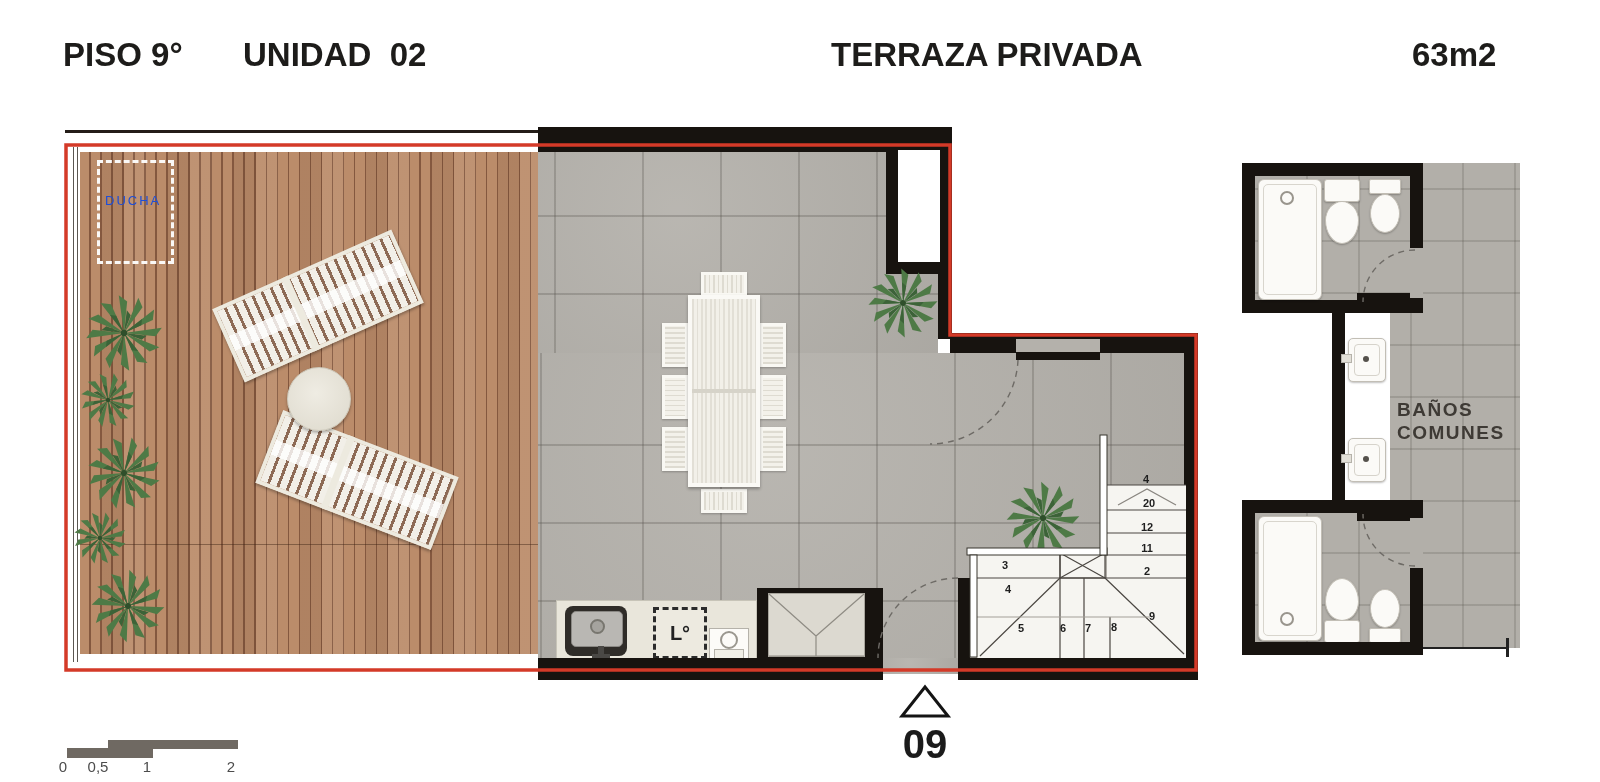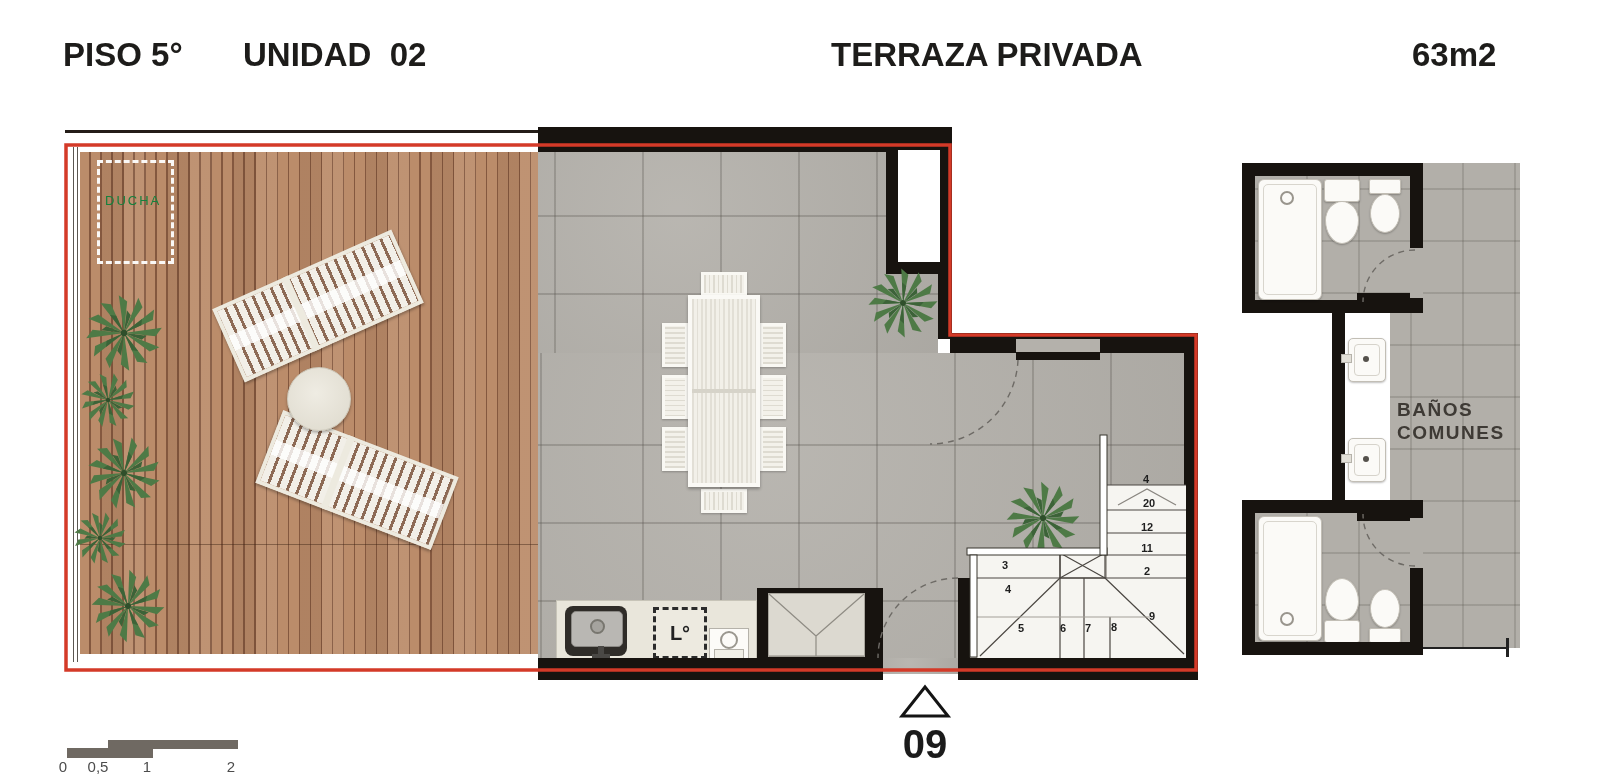--- a/index.html
+++ b/index.html
@@ -41,35 +41,35 @@
   
   .stair-no{position:absolute;transform:translate(-50%,-50%);font-size:11px;font-weight:bold;color:#1f1f1f;}
   .scale-lab{position:absolute;top:758px;transform:translateX(-50%);font-size:15px;color:#4c4c4c;}
   .fixture{background:#fbfaf7;border:1px solid #c2beb5;box-shadow:0 1px 2px rgba(0,0,0,0.25);}
 </style>
 </head>
 <body>
 
 <div id="stage">
 
-  <div class="hdr" style="left:63px;">PISO 5°</div>
+  <div class="hdr" style="left:63px;">PISO 9°</div>
   <div class="hdr" style="left:243px;">UNIDAD  02</div>
   <div class="hdr" style="left:831px;">TERRAZA PRIVADA</div>
   <div class="hdr" style="left:1412px;">63m2</div>
 
   <div class="abs" style="left:65px;top:130px;width:473px;height:3px;background:#241d18;"></div>
   <div class="abs deck" style="left:80px;top:152px;width:458px;height:502px;"></div>
   <div class="abs" style="left:80px;top:544px;width:458px;height:1px;background:rgba(60,35,20,0.45);"></div>
   <div class="abs" style="left:73px;top:147px;width:1px;height:515px;background:#5a5651;"></div>
   <div class="abs" style="left:77px;top:147px;width:1px;height:515px;background:#5a5651;"></div>
 
   <div class="abs" style="left:538px;top:152px;width:0;height:506px;border-left:4px dashed #2a2520;"></div>
 
   <div class="abs" style="left:97px;top:160px;width:66px;height:70px;border:3px dashed rgba(255,255,255,0.95);padding:28px 0 0 5px;box-sizing:content-box;">
-    <span style="font-size:13px;letter-spacing:2px;color:#15803d;">DUCHA</span>
+    <span style="font-size:13px;letter-spacing:2px;color:#1d4ed8;">DUCHA</span>
   </div>
 
   <div class="abs lounger" style="left:220px;top:266px;width:188px;height:72px;transform:rotate(-24deg);">
       <div class="divider" style="left:72px;"></div>
     </div>
   <div class="abs lounger" style="left:263px;top:441px;width:180px;height:70px;transform:rotate(21deg);">
       <div class="divider" style="left:66px;"></div>
     </div>
   <div class="abs" style="left:287px;top:367px;width:62px;height:62px;border-radius:50%;background:radial-gradient(circle at 45% 40%, #efece3, #ddd9cc);border:1px solid #cdc9bb;box-shadow:0 2px 3px rgba(0,0,0,0.3);"></div>
 

